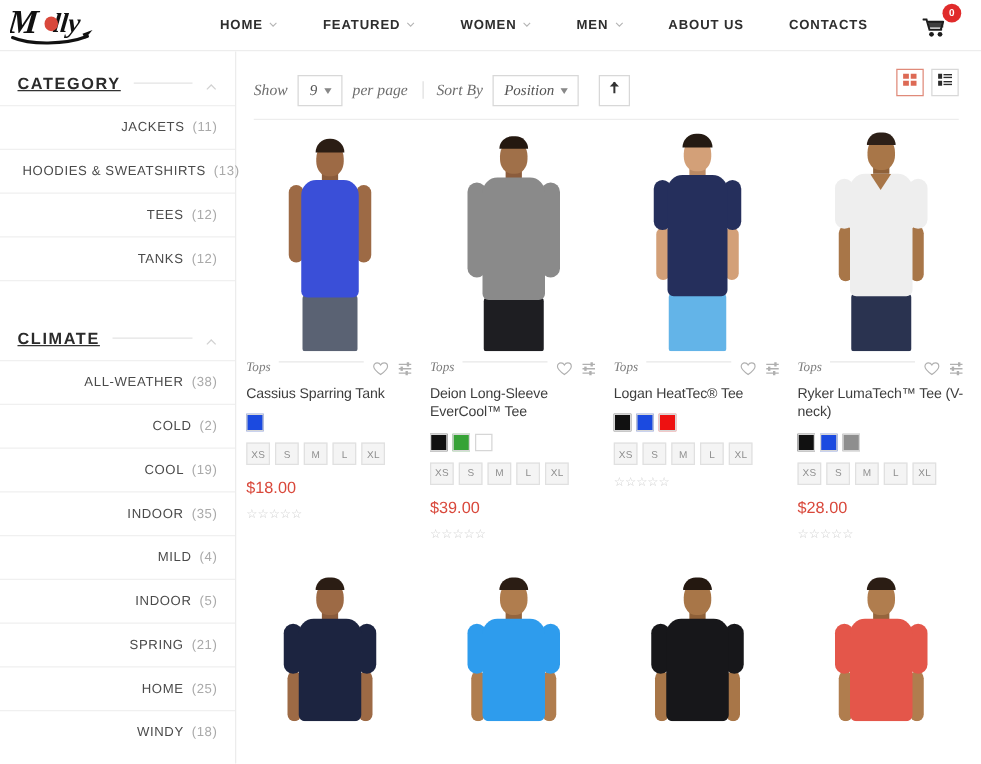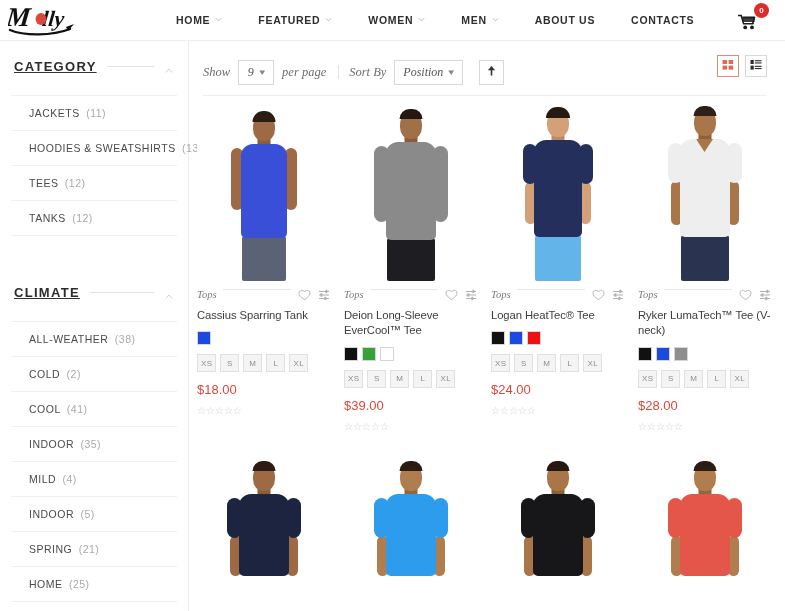--- a/index.html
+++ b/index.html
@@ -105,21 +105,21 @@
   .filter-rule {
     flex: 1;
     height: 1px;
     background: #e3e3e3;
   }
   .filter-collapse {
     width: 10px; height: 10px; opacity: .45;
     cursor: pointer;
     flex: 0 0 10px;
   }
-  .filter-list { list-style: none; margin: 11px; padding: 0; }
+  .filter-list { list-style: none; margin: 0; padding: 0; text-align: right; }
   .filter-item {
     padding: 11px 14px 11px 18px;
     border-top: 1px solid #f0f0f0;
     font-size: 10.5px;
     letter-spacing: 0.5px;
     color: #4a4a4a;
     cursor: pointer;
     white-space: nowrap;
   }
   .filter-item:first-child { border-top: 1px solid #f0f0f0; }
@@ -435,21 +435,21 @@
         <li class="filter-item">
           <span>ALL-WEATHER</span>
           <span class="cnt">(38)</span>
         </li>
         <li class="filter-item">
           <span>COLD</span>
           <span class="cnt">(2)</span>
         </li>
         <li class="filter-item">
           <span>COOL</span>
-          <span class="cnt">(41)</span>
+          <span class="cnt">(19)</span>
         </li>
         <li class="filter-item">
           <span>INDOOR</span>
           <span class="cnt">(35)</span>
         </li>
         <li class="filter-item">
           <span>MILD</span>
           <span class="cnt">(4)</span>
         </li>
         <li class="filter-item">
@@ -652,21 +652,20 @@
           <span class="sw" style="background:#1b4ae0"></span>
           <span class="sw" style="background:#ee1111"></span>
         </div>
         <div class="sizes">
           <span class="size">XS</span>
           <span class="size">S</span>
           <span class="size">M</span>
           <span class="size">L</span>
           <span class="size">XL</span>
         </div>
-        <div class="price">$24.00</div>
         <div class="stars">☆☆☆☆☆</div>
       </div>
 
       <div class="card">
         <div class="photo">
           <div class="model">
             <div class="m-head" style="top:13px;background:#a87648;"></div>
             <div style="position:absolute;top:10px;left:50%;transform:translateX(-50%);width:23px;height:10px;border-radius:11px 11px 0 0;background:#2d2018;z-index:3;"></div>
             <div class="m-neck" style="top:36px;background:#8f6139;"></div>
             <div class="m-torso" style="top:43px;width:50px;height:98px;background:#eeeeee;"></div>

